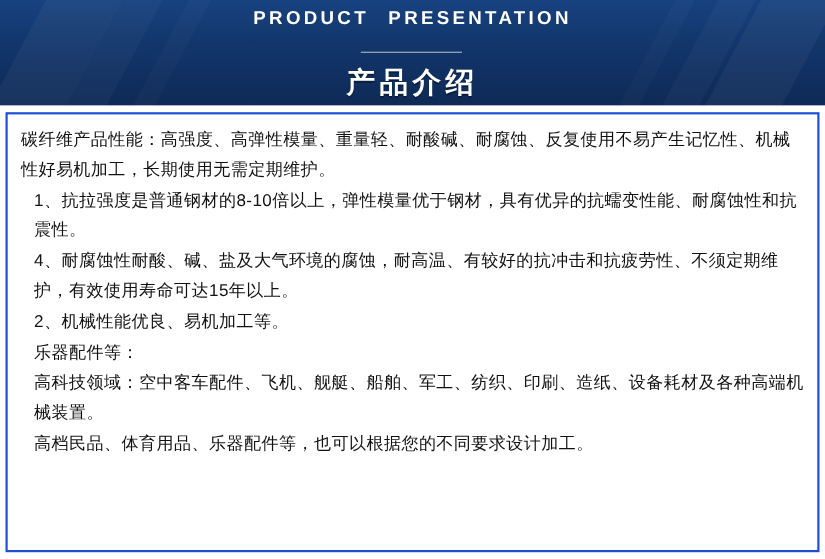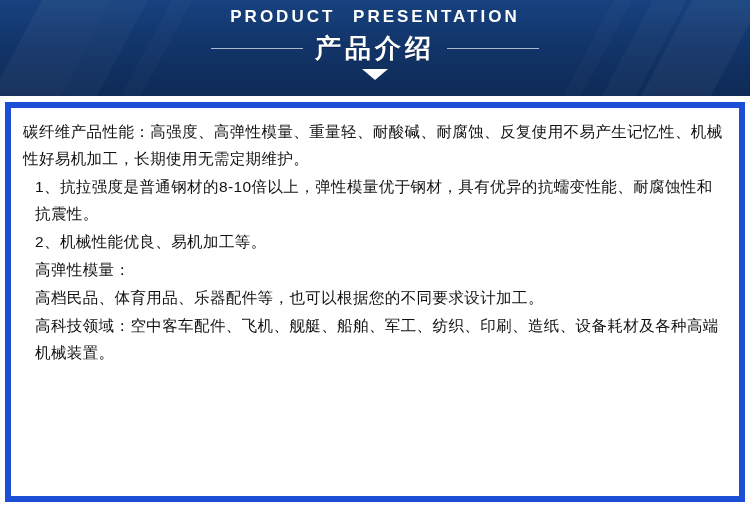--- a/index.html
+++ b/index.html
@@ -58,25 +58,26 @@
     margin-top: 7px;
     color: #ffffff;
     font-size: 17px;
     font-weight: bold;
     letter-spacing: 3px;
     word-spacing: 10px;
     text-align: center;
     white-space: nowrap;
   }
   .title-cn-row {
-    margin-top: 4px;
+    margin-top: 20px;
     display: flex;
     align-items: center;
     justify-content: center;
     gap: 10px;
+    flex-direction: column;
   }
   .title-cn {
     color: #ffffff;
     font-size: 26px;
     font-weight: bold;
     letter-spacing: 4px;
     white-space: nowrap;
     text-shadow: 0 1px 0 rgba(0,0,0,0.35);
   }
   .rule {
@@ -101,21 +102,21 @@
     width: 750px;
     height: 412px;
     background: #ffffff;
     box-sizing: border-box;
     padding: 6px 5px 5px 5px;
   }
   .content-card {
     box-sizing: border-box;
     width: 740px;
     height: 400px;
-    border: 6px solid #1d4ed8;
+    border: 2px solid #1d4ed8;
     background: #ffffff;
     padding: 10px 12px 8px 12px;
     overflow: hidden;
   }
   .para {
     color: #111111;
     font-size: 15.5px;
     line-height: 27px;
     letter-spacing: 0.4px;
     margin: 0;
@@ -145,20 +146,21 @@
         <span class="rule right"></span>
       </div>
       <div class="arrow-down"></div>
     </div>
   </div>
 
   <div class="content-wrap">
     <div class="content-card">
       <p class="para">碳纤维产品性能：高强度、高弹性模量、重量轻、耐酸碱、耐腐蚀、反复使用不易产生记忆性、机械性好易机加工，长期使用无需定期维护。</p>
       <p class="para">1、抗拉强度是普通钢材的8-10倍以上，弹性模量优于钢材，具有优异的抗蠕变性能、耐腐蚀性和抗震性。</p>
+      <p class="para">4、耐腐蚀性耐酸、碱、盐及大气环境的腐蚀，耐高温、有较好的抗冲击和抗疲劳性、不须定期维护，有效使用寿命可达15年以上。</p>
       <p class="para">2、机械性能优良、易机加工等。</p>
-      <p class="para">高弹性模量：</p>
+      <p class="para">乐器配件等：</p>
+      <p class="para">高科技领域：空中客车配件、飞机、舰艇、船舶、军工、纺织、印刷、造纸、设备耗材及各种高端机械装置。</p>
       <p class="para">高档民品、体育用品、乐器配件等，也可以根据您的不同要求设计加工。</p>
-      <p class="para">高科技领域：空中客车配件、飞机、舰艇、船舶、军工、纺织、印刷、造纸、设备耗材及各种高端机械装置。</p>
     </div>
   </div>
 
 </div>
 
 </body></html>

